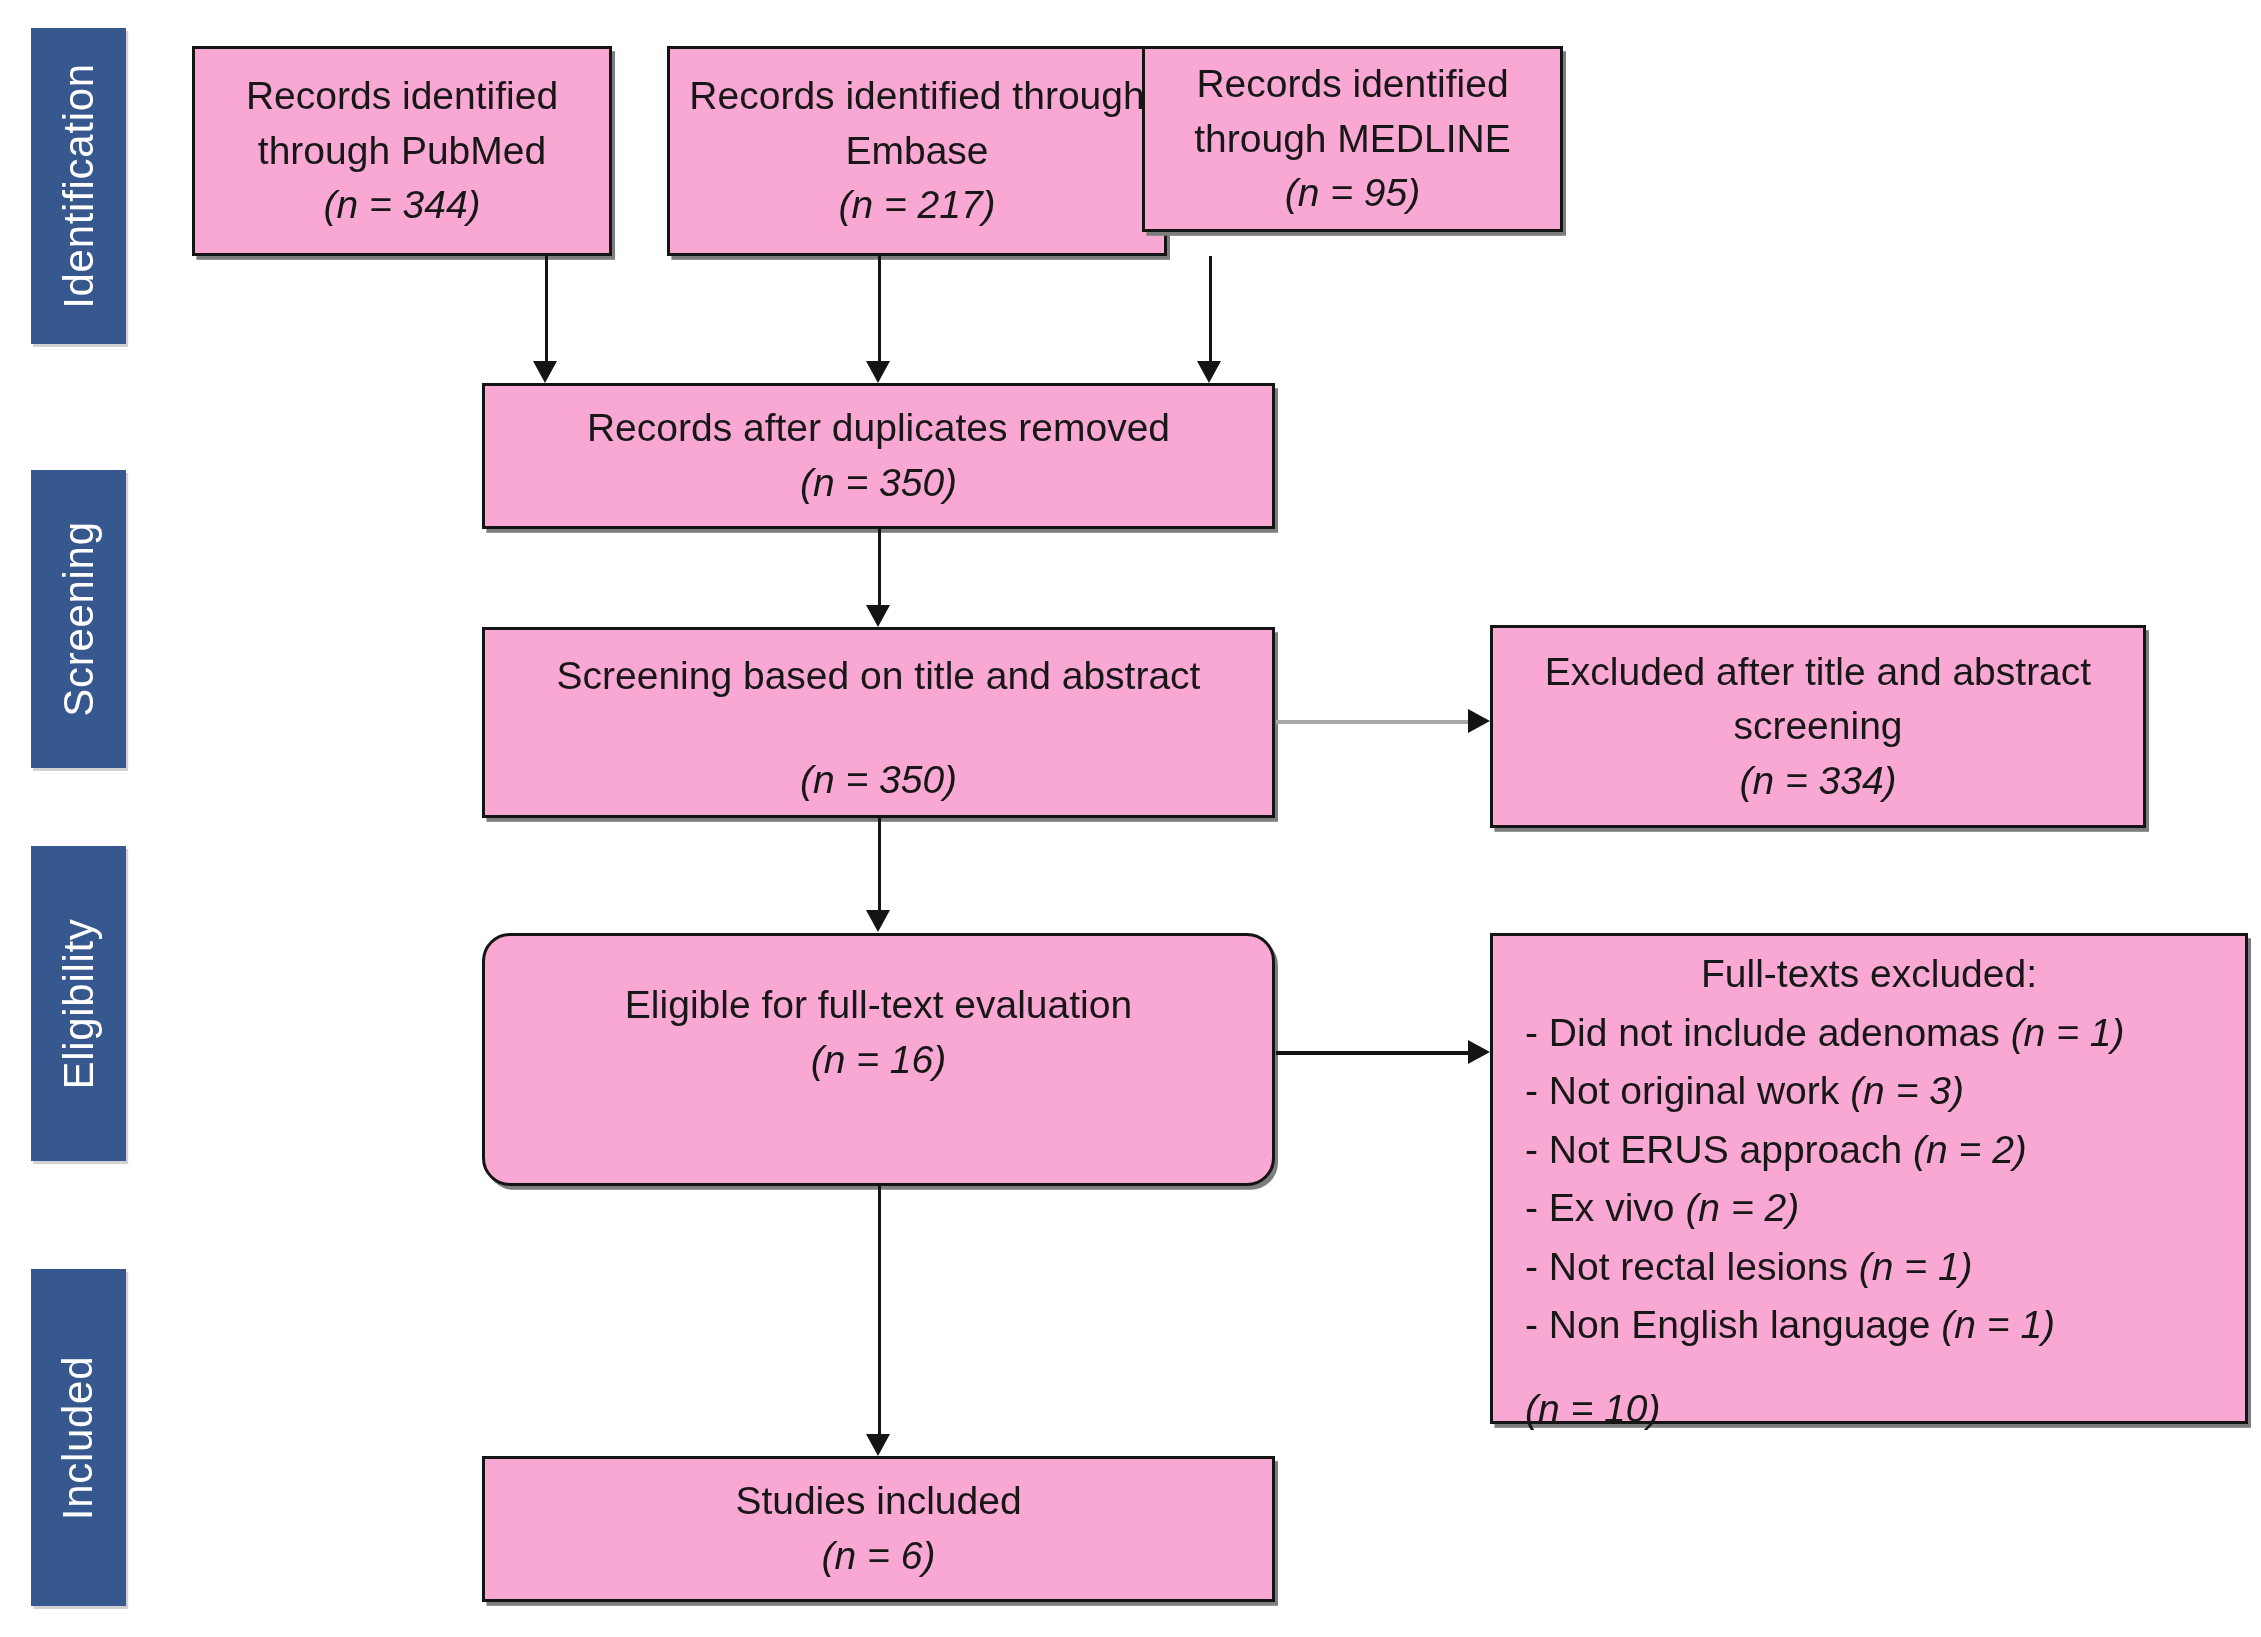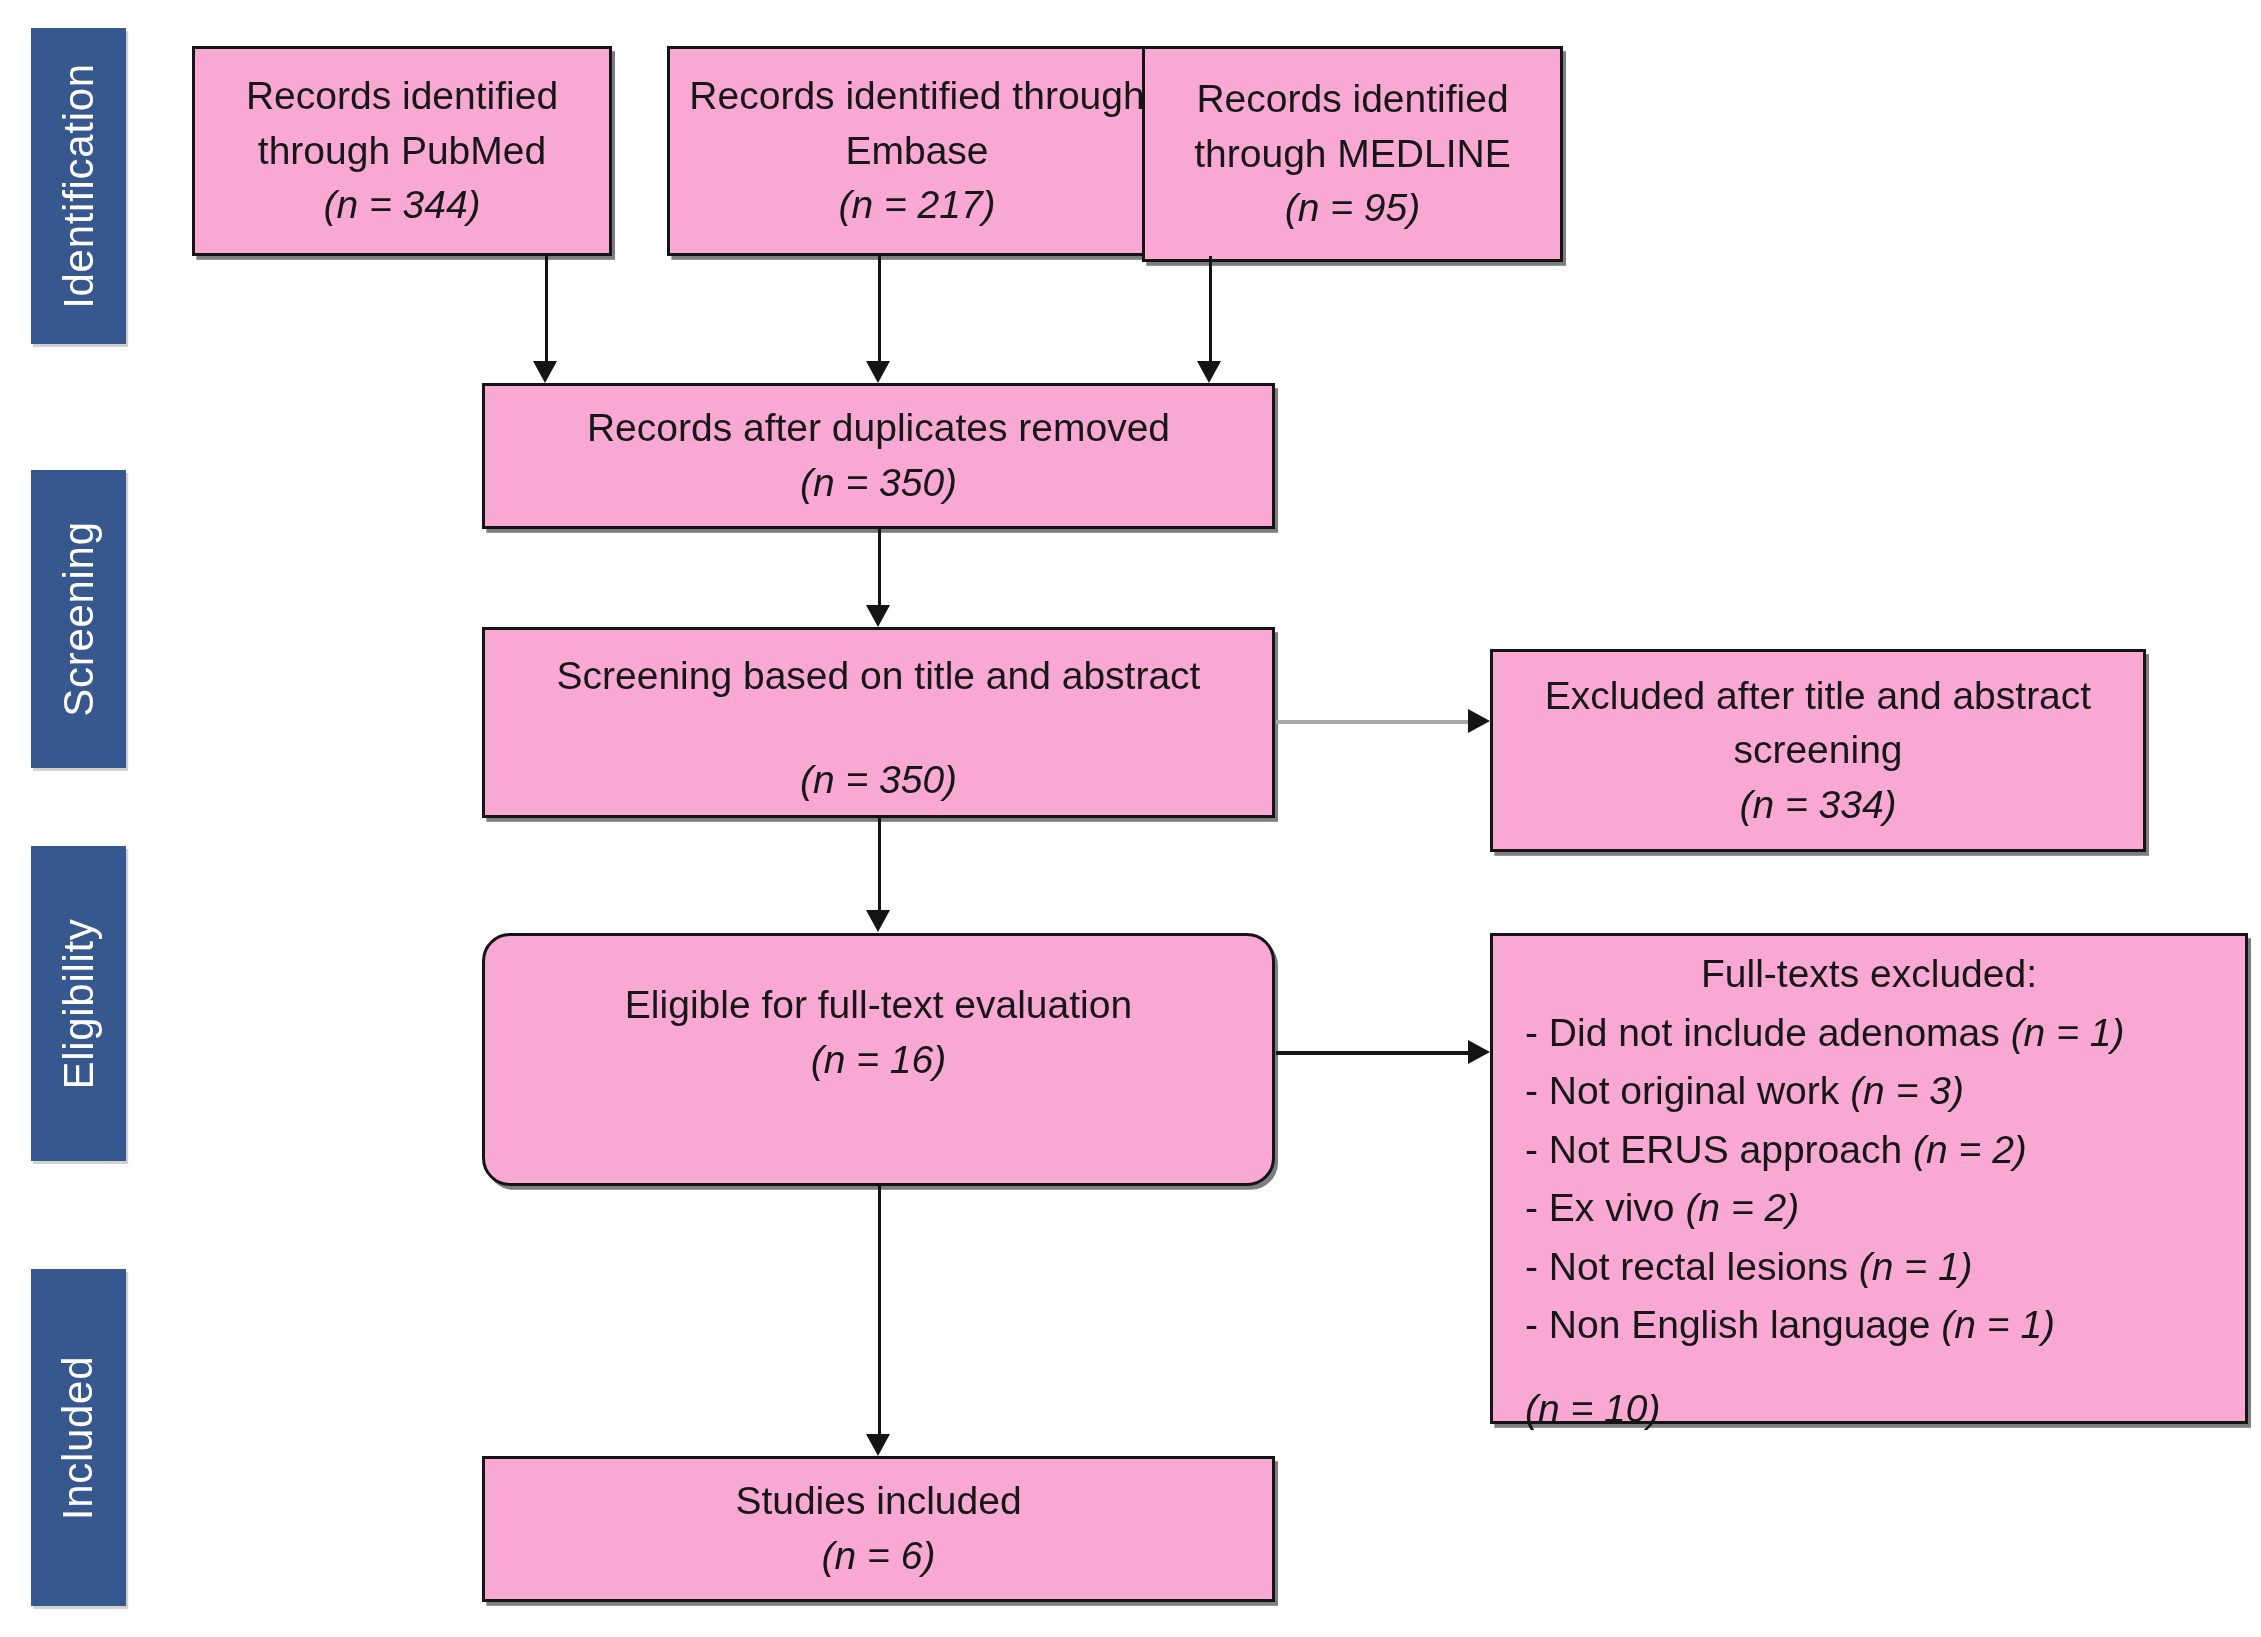--- a/index.html
+++ b/index.html
@@ -34,24 +34,24 @@
   
   .box{
     position:absolute;background:#f9a8d4;border:3px solid var(--line-black);
     box-shadow:3.7px 4.5px 0 -0.7px var(--shadow-gray);
     display:flex;flex-direction:column;align-items:center;justify-content:center;
     text-align:center;font-size:39px;line-height:1.4;padding:7.4px 16.4px;
   }
   .box .n{font-style:italic;display:block;}
   #box-pubmed{left:192px;top:46px;width:420px;height:210px;}
   #box-embase{left:667px;top:46px;width:500px;height:210px;}
-  #box-medline{left:1142px;top:46px;width:421px;height:216px;}
+  #box-medline{left:1142px;top:46px;width:421px;height:186px;}
   #box-duplicates{left:482px;top:383px;width:793px;height:146px;}
   #box-screening{left:482px;top:627px;width:793px;height:191px;justify-content:space-between;padding-top:19.4px;}
-  #box-excluded{left:1490px;top:625px;width:656px;height:203px;margin-top:24px;}
+  #box-excluded{left:1490px;top:625px;width:656px;height:203px;}
   #box-eligible{left:482px;top:933px;width:793px;height:253px;justify-content:flex-start;padding-top:42px;border-radius:28px;}
   #box-fulltext{
     left:1490px;top:933px;width:758px;height:491px;
     justify-content:flex-start;align-items:stretch;text-align:left;
     line-height:1.5;padding:9px 32px;
   }
   #box-fulltext .ft-title{text-align:center;}
   #box-fulltext .ft-total{font-style:italic;margin-top:25px;}
   #box-included{left:482px;top:1456px;width:793px;height:146px;}
 

